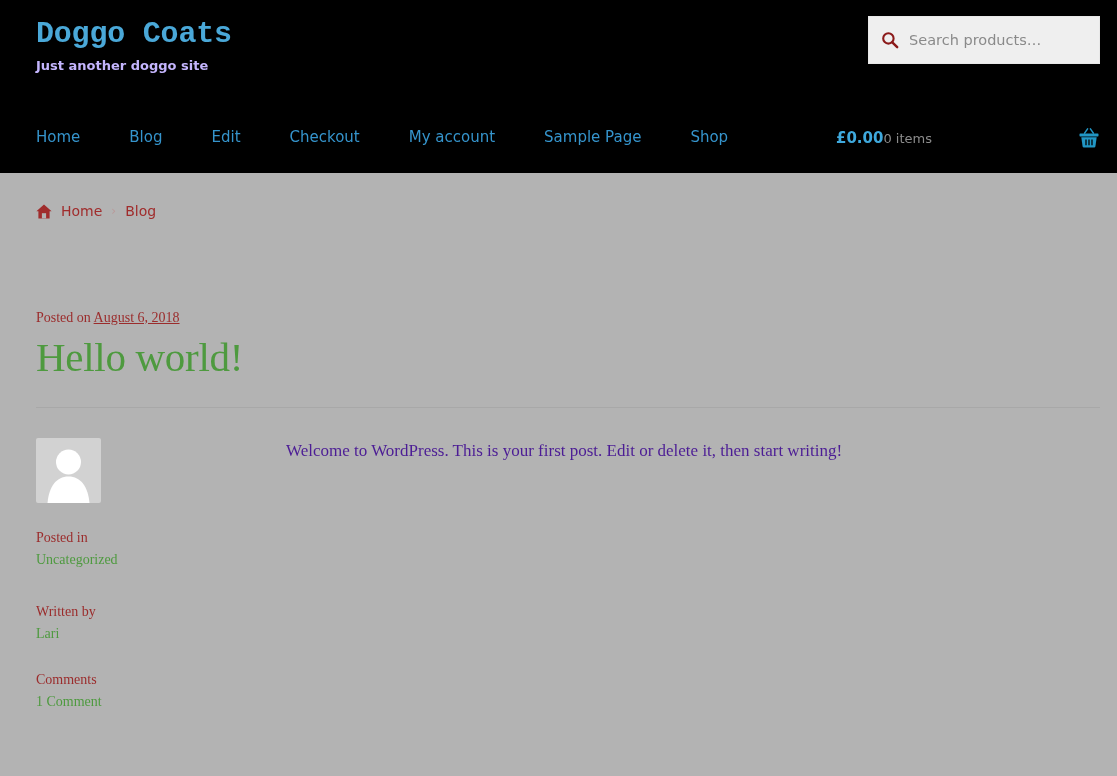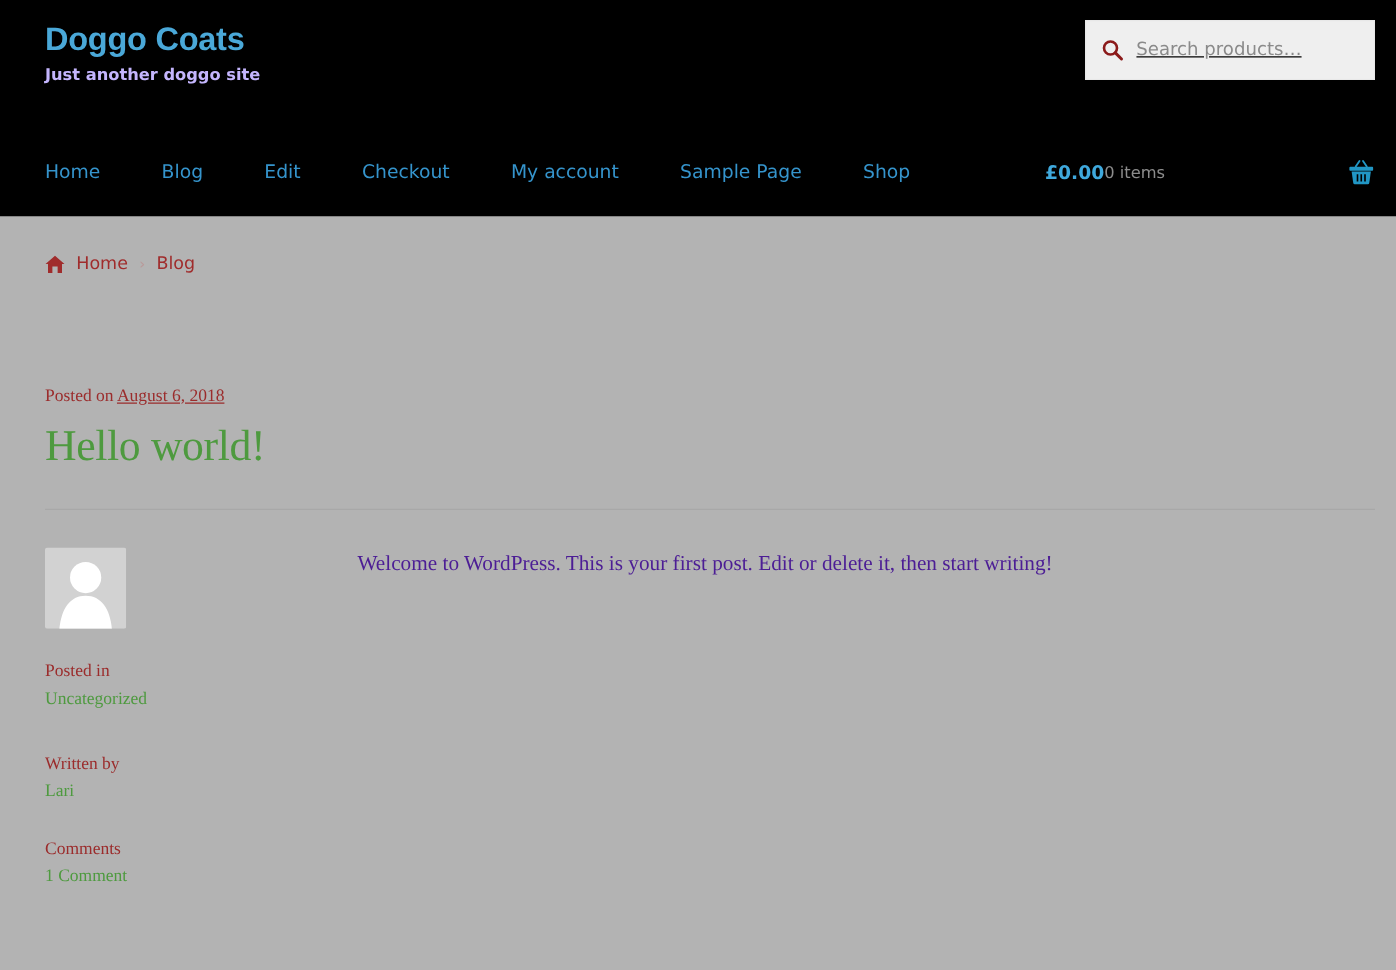--- a/index.html
+++ b/index.html
@@ -25,47 +25,46 @@
     position: relative;
   }
 
   .branding {
     position: absolute;
     left: 36px;
     top: 16px;
   }
   .site-title {
     margin: 0;
-    font-size: 26px;
+    font-size: 30px;
     font-weight: bold;
     color: #4aa8d8;
     letter-spacing: -0.2px;
     line-height: 1.2;
-    font-family: Liberation Sans, sans-serif;
+    font-family: Liberation Mono, monospace;
   }
   .site-description {
     margin: 6px 0 0 0;
     font-size: 13px;
     font-weight: bold;
     color: #c4b5fd;
     line-height: 1.2;
   }
 
   .search-form {
     position: absolute;
     right: 17px;
     top: 16px;
     width: 232px;
     height: 48px;
     background: #efefef;
     border: 1px solid #e8e8e8;
     display: flex;
     align-items: center;
     padding: 0 12px;
-    text-decoration: underline;
   }
   .search-icon {
     width: 18px;
     height: 18px;
     margin-right: 10px;
     flex: 0 0 auto;
     display: block;
   }
   .search-input {
     border: none;
@@ -169,21 +168,21 @@
     color: #9b2c2c;
     margin-bottom: 6px;
     line-height: 18px;
   }
   .entry-date-link {
     color: #9b2c2c;
     text-decoration: underline;
   }
   .entry-title {
     margin: 0;
-    font-size: 35px;
+    font-size: 41px;
     font-weight: normal;
     color: #4e9a3f;
     line-height: 48px;
     letter-spacing: -0.3px;
   }
 
   .post-divider {
     margin-top: 26px;
     border-top: 1px solid #a8a8a8;
     width: 1064px;

